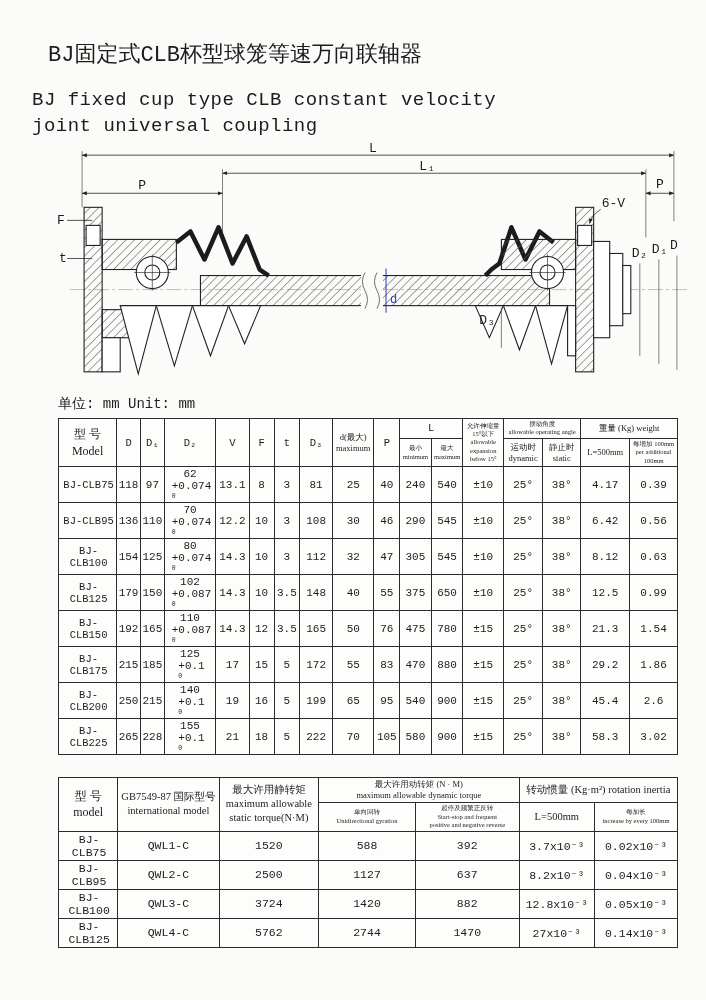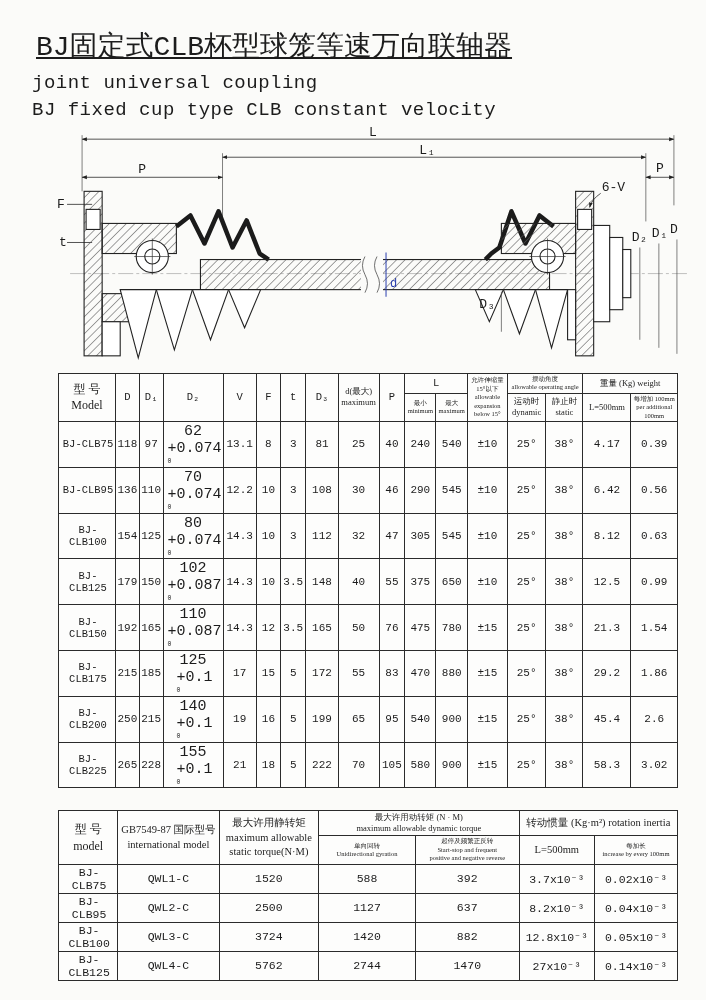--- a/index.html
+++ b/index.html
@@ -2,36 +2,36 @@
 <html><head>
 <meta charset="utf-8">
 <style>
   html,body{margin:0;padding:0;}
   body{
     width:706px;height:1000px;background:#fbfbf9;color:#1c1c1c;
     font-family:"Liberation Mono","DejaVu Sans Mono",monospace;
     position:relative;overflow:hidden;
   }
   .page{padding:26px 28px 0 32px;}
-  .title-zh{font-size:28px;line-height:1.3;font-weight:normal;margin:4px;text-decoration:underline;}
+  .title-zh{font-size:22px;line-height:1.3;font-weight:normal;margin:16px;}
   .title-en{font-size:19px;line-height:1.38;font-weight:normal;margin:0;letter-spacing:.5px;}
   .subtitle{font-size:19px;margin:30px 0 6px 56px;}
   .drawing-wrap{margin:2px 0 0 22px;}
   .unit-note{font-size:14px;margin:6px 0 5px 26px;}
   table{border-collapse:collapse;table-layout:fixed;margin-left:26px;background:#fdfdfc;}
   th,td{border:1px solid #2b2b2b;text-align:center;vertical-align:middle;padding:1px 1px;overflow:hidden;}
   th{font-weight:normal;font-size:10px;}
   td{font-size:11px;height:24px;}
   .pre{white-space:pre-line;font-family:Liberation Serif, serif;}
   .tiny{font-size:6.5px;line-height:1.3;}
   .small{font-size:8.5px;line-height:1.3;}
   .mid{font-size:10.5px;line-height:1.35;}
   .model-hd{font-size:12px;line-height:1.4;}
   .model-cell{font-size:10.5px;text-align:center;padding-left:3px;}
-  .d2cell span:first-child{font-size:15px;}
+  .d2cell span:first-child{font-size:11px;}
   .tol{display:inline-block;vertical-align:middle;margin-left:3px;font-size:6.5px;line-height:1.2;text-align:left;}
   .tol span{display:block;}
   .t2{margin-top:22px;}
   .t2 td{height:24px;font-size:11.5px;}
   svg text{font-family:"Liberation Mono","DejaVu Sans Mono",monospace;font-size:13px;fill:#1c1c1c;}
   svg .sub{font-size:13px;}
   svg .dim{stroke:#2a2a2a;stroke-width:.8;}
   svg .ext{stroke:#4a4a4a;stroke-width:.7;}
   svg .part{stroke:#222;stroke-width:1.1;fill:#ffffff;}
   svg .hat{stroke:#222;stroke-width:1.1;fill:url(#h45);}
@@ -40,22 +40,22 @@
   svg .blue{stroke:#2b3faf;}
   svg .bluetext{fill:#2b3faf;font-size:12px;}
 </style>
 </head>
 <body>
 
 <div class="page">
 
   <header>
     <h1 class="title-zh">BJ固定式CLB杯型球笼等速万向联轴器</h1>
+    <h1 class="title-en">BJ fixed cup type CLB constant velocity</h1>
     <h1 class="title-en">joint universal coupling</h1>
-    <h1 class="title-en">BJ fixed cup type CLB constant velocity</h1>
   </header>
 
 
   <div class="drawing-wrap">
     <svg viewBox="0 0 644 242" width="646" height="243">
       <defs>
         <pattern id="h45" patternUnits="userSpaceOnUse" width="6" height="6" patternTransform="rotate(45)">
           <line x1="0" y1="0" x2="0" y2="6" stroke="#555" stroke-width="1.1"></line>
         </pattern>
         <marker id="arr" viewBox="0 0 10 10" refX="8.5" refY="5" markerWidth="7" markerHeight="7" orient="auto-start-reverse">
@@ -135,20 +135,21 @@
 
       <text x="576" y="116" class="sub">D₂</text>
       <line class="ext" x1="584" y1="122" x2="584" y2="214"></line>
       <text x="596" y="112" class="sub">D₁</text>
       <line class="ext" x1="603" y1="118" x2="603" y2="222"></line>
       <text x="614" y="108" class="sub">D</text>
       <line class="ext" x1="621" y1="114" x2="621" y2="228"></line>
     </svg>
   </div>
 
+  <div class="unit-note">单位: mm Unit: mm</div>
 
   <table class="t1">
     <colgroup>
       <col style="width:60px">
         <col style="width:24px">
         <col style="width:24px">
         <col style="width:52px">
       <col style="width:34px">
         <col style="width:26px">
         <col style="width:26px">

